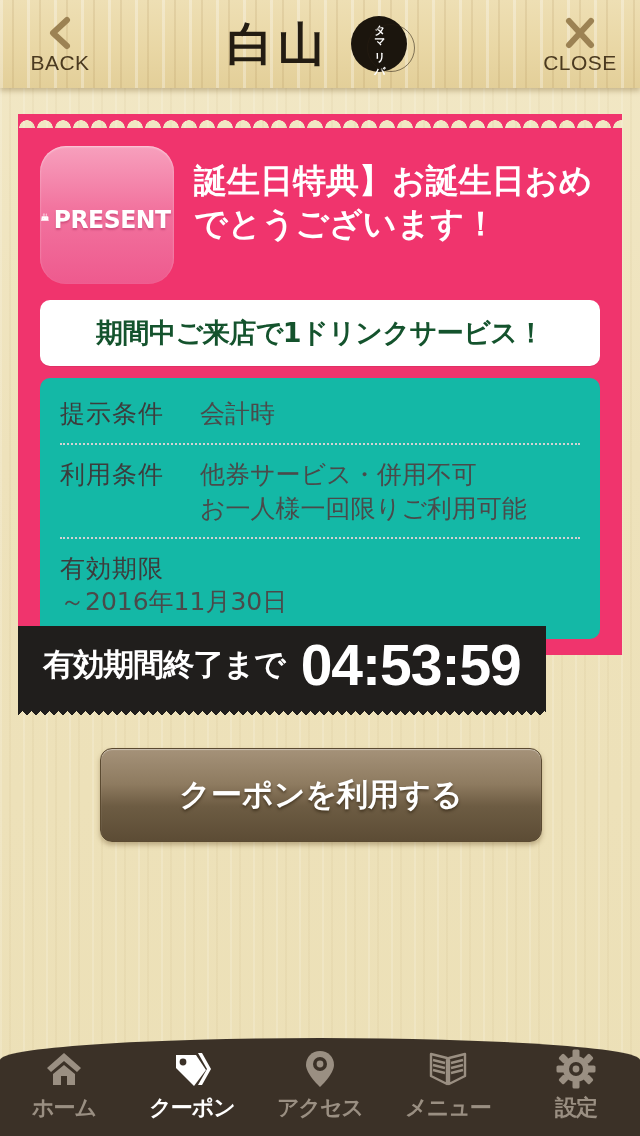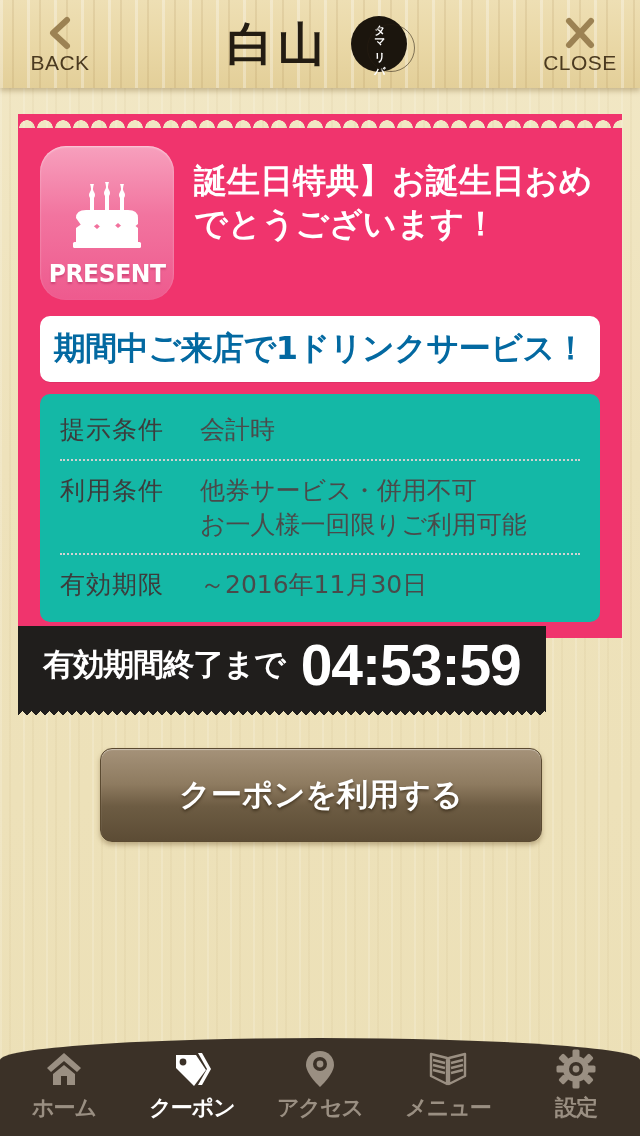--- a/index.html
+++ b/index.html
@@ -156,24 +156,24 @@
     padding-top: 18px;
     gap: 20px;
   }
   #present-badge {
     width: 134px; height: 134px;
     flex: none;
     border-radius: 26px;
     background: linear-gradient(180deg, #f7a0bd 0%, #f2749f 45%, #ee5a8e 100%);
     box-shadow: inset 0 1px 2px rgba(255,255,255,0.5);
     display: flex;
-    flex-direction: column;
-    align-items: center;
-    justify-content: center;
-    padding-top: 20px;
+    flex-direction: row;
+    align-items: center;
+    justify-content: center;
+    padding-top: 4px;
   }
   #present-badge svg { display: block; }
   #present-word {
     font-family: "DejaVu Sans", sans-serif;
     font-weight: 700;
     font-size: 25px;
     letter-spacing: -0.5px;
     color: #ffffff;
     text-shadow: 0 2px 2px rgba(170,40,90,0.45);
     margin-top: 5px;
@@ -194,41 +194,41 @@
     margin-top: 16px;
     background: #ffffff;
     border-radius: 10px;
     height: 66px;
     display: flex;
     align-items: center;
     justify-content: center;
     box-shadow: 0 1px 0 rgba(0,0,0,0.07);
   }
   #headline-text {
-    color: #0369a1;
-    font-size: 32px;
+    color: #14532d;
+    font-size: 27px;
     font-weight: 700;
     font-family: "DejaVu Sans", sans-serif;
     letter-spacing: -0.5px;
   }
 
   
   #detail-box {
     margin-top: 12px;
     background: #14b8a6;
     border-radius: 10px;
     padding: 6px 20px 8px 20px;
   }
   .detail-row {
     display: flex;
     align-items: flex-start;
     padding: 13px 0 12px 0;
     border-bottom: 2px dotted #d2d2d2;
   }
-  .detail-row:last-child { border-bottom: none; }
+  .detail-row:last-child { border-bottom: none; flex-direction: column; }
   .detail-label {
     flex: none;
     width: 140px;
     font-size: 25px;
     color: #3c3c3c;
     font-family: "DejaVu Sans", sans-serif;
     letter-spacing: 1px;
   }
   .detail-value {
     font-size: 25px;

